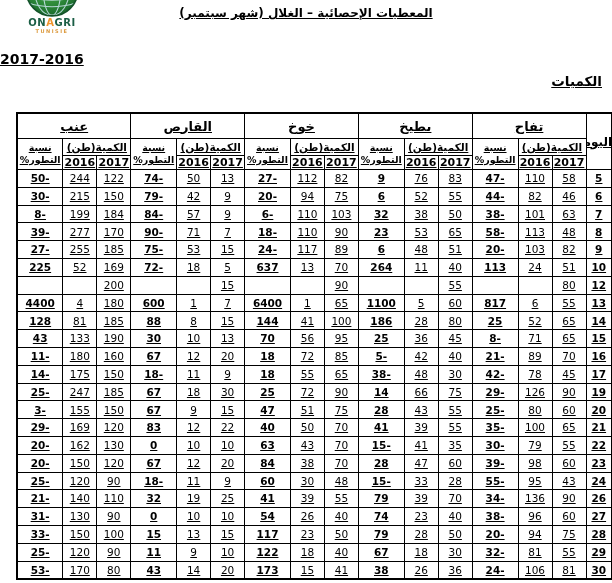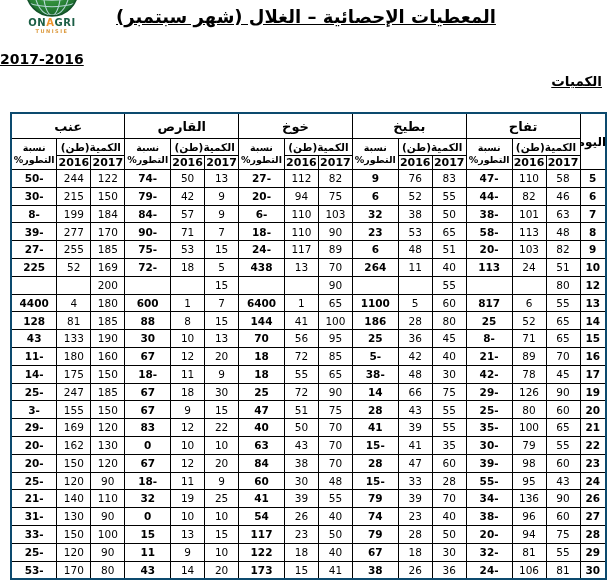--- a/index.html
+++ b/index.html
@@ -14,30 +14,30 @@
   
   .logo-box { position:absolute; left:22px; top:0; width:60px; height:40px; }
   .globe { position:absolute; left:3px; top:-37px; width:54px; height:54px; }
   .onagri-text { position:absolute; left:0; top:17px; width:60px; text-align:center;
     font-size:10px; font-weight:bold; letter-spacing:0.5px; color:#1b5e45; }
   .onagri-text .a-orange { color:#f0962e; }
   .tunisie-text { position:absolute; left:0; top:28px; width:60px; text-align:center;
     font-size:5px; font-weight:bold; letter-spacing:1.5px; color:#dc9a3e; }
   
   .page-title { position:absolute; top:6px; left:0; width:612px; text-align:center;
-    font-size:18px; font-weight:bold; }
+    font-size:12px; font-weight:bold; }
   .page-title span { text-decoration:underline; }
   .years-heading { position:absolute; top:51px; left:0; width:612px; text-align:left;
     font-size:14px; font-weight:bold; }
   .years-heading span { text-decoration:underline; }
   .section-heading { position:absolute; top:73px; right:10px;
     font-size:13.5px; font-weight:bold; text-decoration:underline; }
   
-  table.qty-table { position:absolute; left:10px; top:112px; width:595px;
-    border-collapse:collapse; table-layout:fixed; border:2px solid #0c4a6e; }
+  table.qty-table { position:absolute; left:16px; top:112px; width:595px;
+    border-collapse:collapse; table-layout:fixed; border:2px solid #000000;text-decoration:underline; }
   .qty-table th, .qty-table td {
     border:1px solid #000; padding:0; margin:0;
     text-align:center; vertical-align:middle; overflow:hidden; white-space:nowrap;
   }
   .qty-table th.fruit { height:24px; font-size:13px; font-weight:bold; }
   .qty-table th.rateh { font-size:9.5px; font-weight:bold; line-height:1.3;margin-top:46px; }
   .qty-table th.qtyh  { height:16px; font-size:10.5px; font-weight:bold; }
   .qty-table th.yearh { height:13px; font-size:11px; font-weight:bold; }
   .qty-table th.dayh  { font-size:12px; font-weight:bold; }
   .qty-table tbody td { height:16.8px; font-size:10.5px; line-height:1; }
@@ -218,21 +218,21 @@
         <td dir="ltr" class="qty">82</td>
         <td dir="ltr" class="day">9</td>
       </tr>
       <tr>
         <td dir="ltr" class="rate">225</td>
         <td dir="ltr" class="qty">52</td>
         <td dir="ltr" class="qty">169</td>
         <td dir="ltr" class="rate">72-</td>
         <td dir="ltr" class="qty">18</td>
         <td dir="ltr" class="qty">5</td>
-        <td dir="ltr" class="rate">438</td>
+        <td dir="ltr" class="rate">637</td>
         <td dir="ltr" class="qty">13</td>
         <td dir="ltr" class="qty">70</td>
         <td dir="ltr" class="rate">264</td>
         <td dir="ltr" class="qty">11</td>
         <td dir="ltr" class="qty">40</td>
         <td dir="ltr" class="rate">113</td>
         <td dir="ltr" class="qty">24</td>
         <td dir="ltr" class="qty">51</td>
         <td dir="ltr" class="day">10</td>
       </tr>

